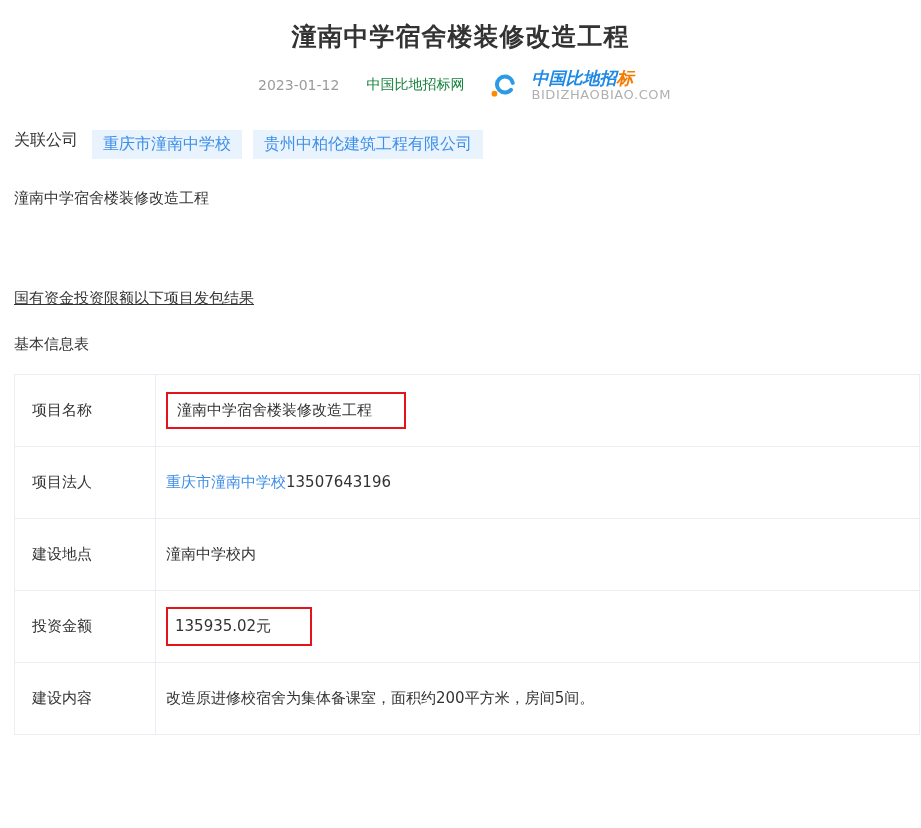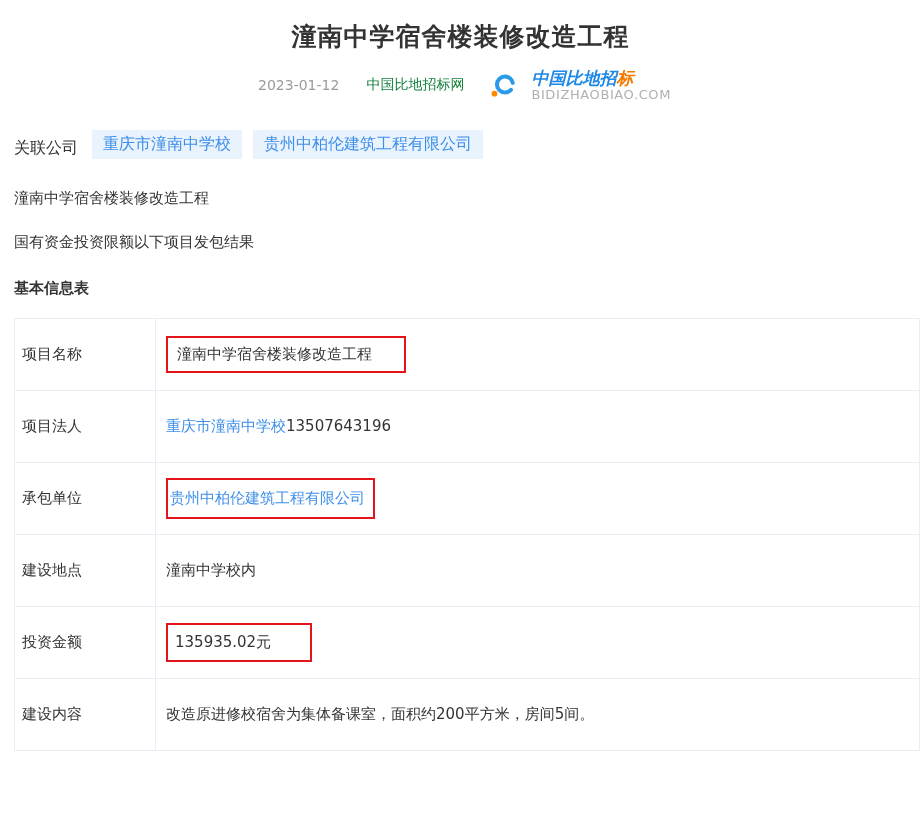--- a/index.html
+++ b/index.html
@@ -35,50 +35,50 @@
   }
   .logo-cn .orange { color: #f57a00; }
   .logo-sub {
     font-size: 13px; color: #b0b0b0; letter-spacing: 0.6px;
     text-align: right; margin-top: 1px;
   }
 
   
   .related {
     margin: 30px 0 0 14px;
-    display: flex; align-items: flex-end;
+    display: flex; align-items: flex-start;
   }
   .related-label { font-size: 16px; color: #333; margin-right: 14px; }
   .tag {
     display: inline-block;
     background: #e8f3fe; color: #3e8ee8;
     font-size: 16px; padding: 4px 11px;
     margin-right: 11px; text-decoration: none; cursor: pointer;
   }
 
   
   .para { margin: 0 0 0 14px; font-size: 15px; color: #333; }
   .para-project  { margin-top: 30px; }
-  .para-result   { margin-top: 25px; }
-  .para-caption  { margin-top: 27px; font-weight: bold; }
+  .para-result   { margin-top: 81px; text-decoration: underline; }
+  .para-caption  { margin-top: 27px; }
 
   
   .info-table {
     margin: 20px 0 0 14px;
     width: 906px;
     border-collapse: collapse;
     table-layout: fixed;
   }
   .info-table td {
     border: 1px solid #e9eef4;
     height: 72px;
     font-size: 15px;
     vertical-align: middle;
   }
-  td.label-cell { width: 141px; padding-left: 7px; color: #333; }
+  td.label-cell { width: 141px; padding-left: 17px; color: #333; }
   td.value-cell { padding-left: 10px; }
   .cell-link { color: #3e8ee8; text-decoration: none; cursor: pointer; }
 
   
   .red-box { display: inline-block; border: 2px solid #e3151a; }
   .box-name       { padding: 7px 32px 7px 9px; }
   .box-contractor { padding: 9px 8px 9px 2px; }
   .box-amount     { padding: 8px 39px 8px 7px; }
 </style>
 </head>
@@ -121,26 +121,20 @@
           <span class="red-box box-name"><span>潼南中学宿舍楼装修改造工程</span></span>
         </td>
       </tr>
       <tr>
         <td class="label-cell">项目法人</td>
         <td class="value-cell">
           <a class="cell-link">重庆市潼南中学校</a><span>13507643196</span>
         </td>
       </tr>
       <tr>
-        <td class="label-cell">承包单位</td>
-        <td class="value-cell">
-          <span class="red-box box-contractor"><a class="cell-link">贵州中柏伦建筑工程有限公司</a></span>
-        </td>
-      </tr>
-      <tr>
         <td class="label-cell">建设地点</td>
         <td class="value-cell">潼南中学校内</td>
       </tr>
       <tr>
         <td class="label-cell">投资金额</td>
         <td class="value-cell">
           <span class="red-box box-amount"><span>135935.02元</span></span>
         </td>
       </tr>
       <tr>

